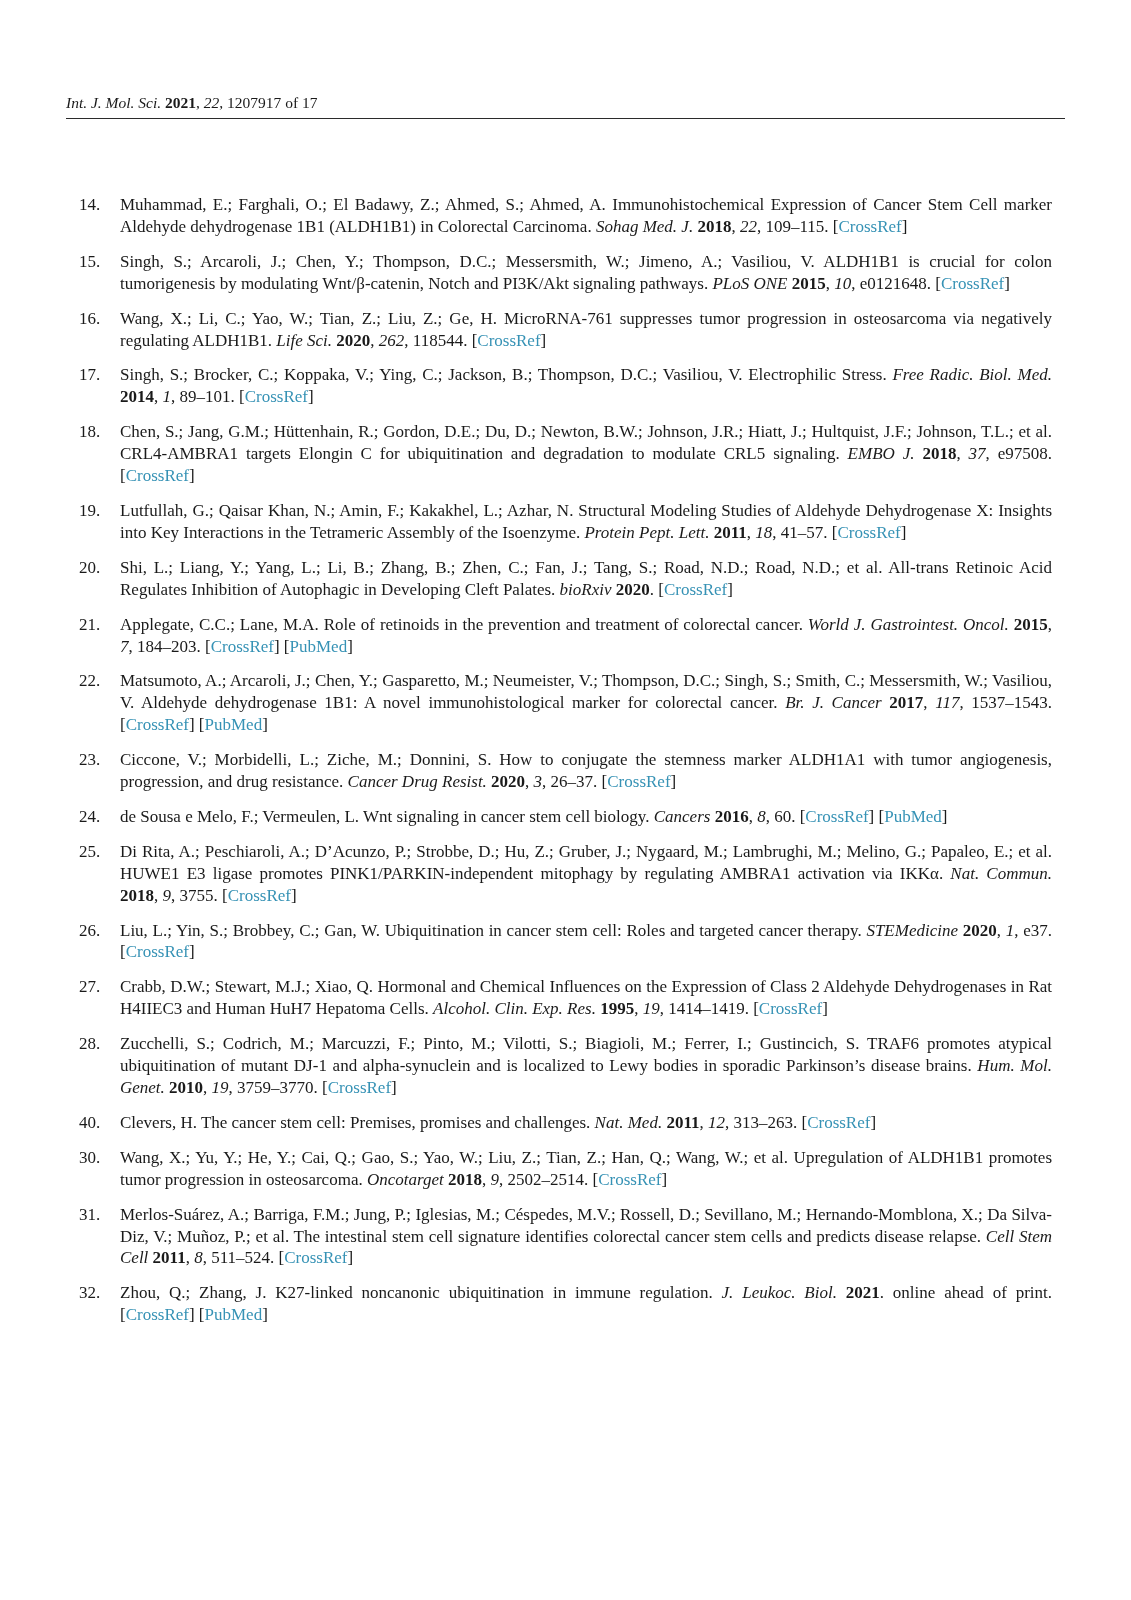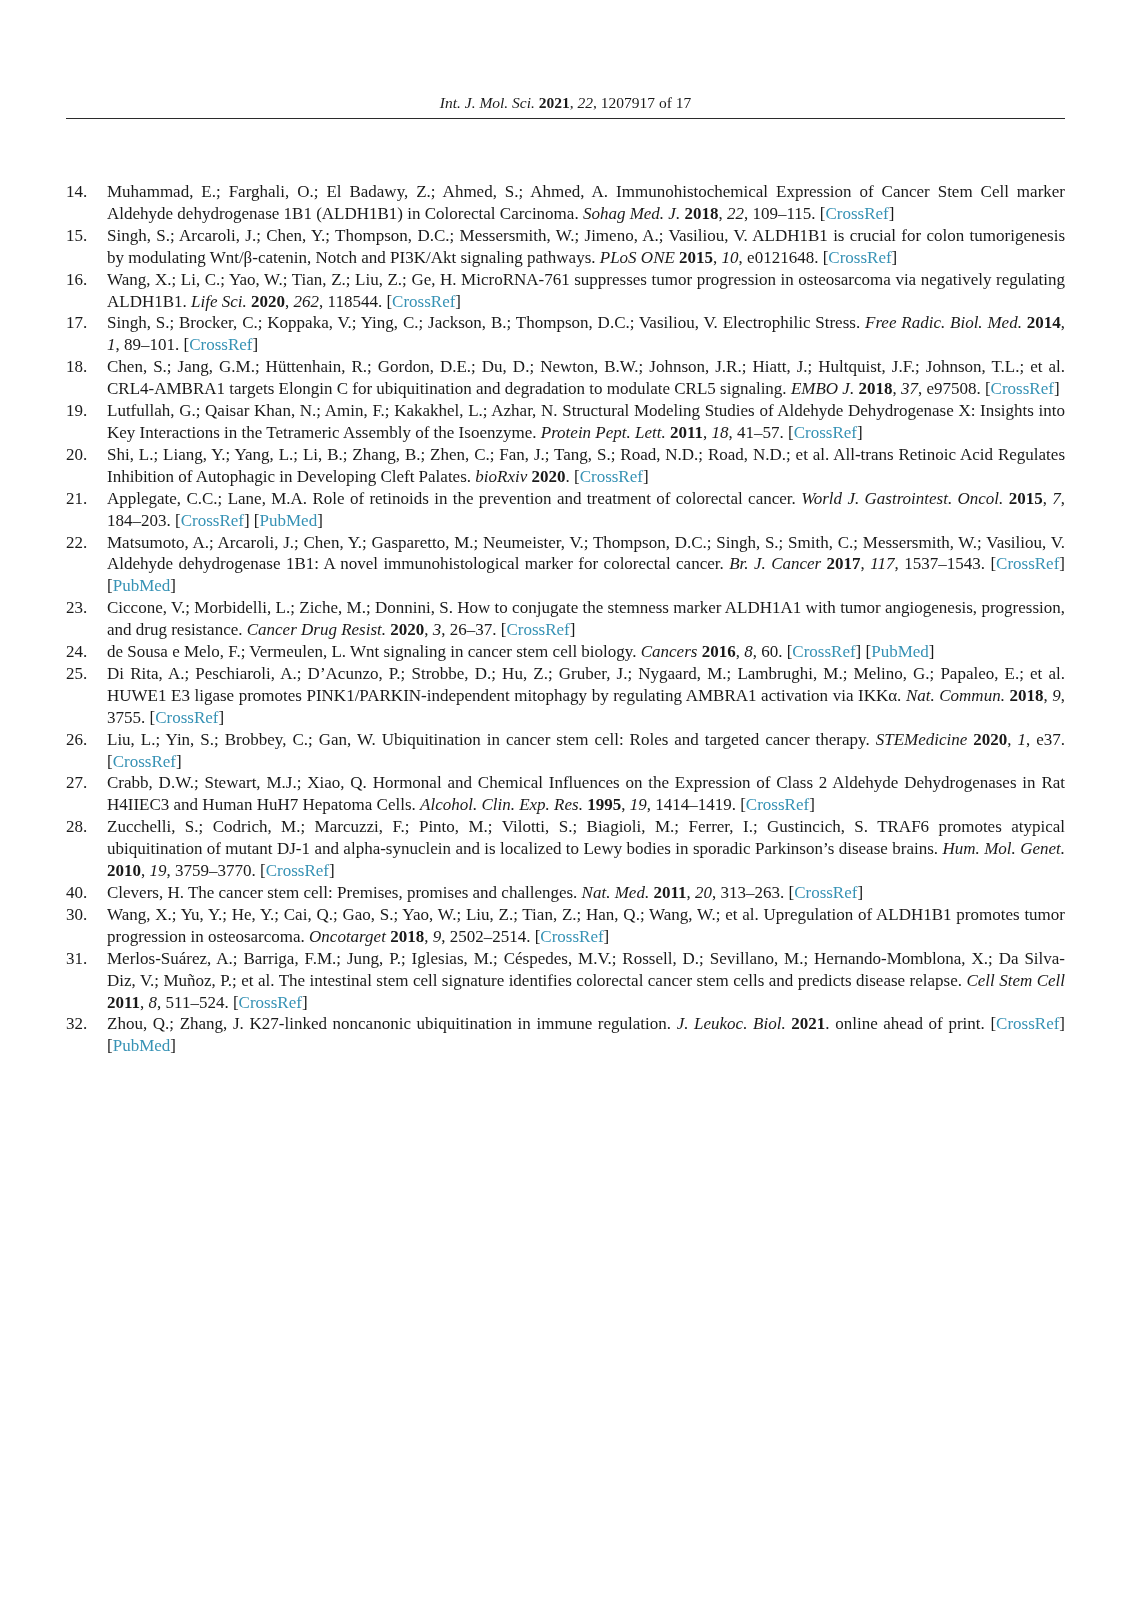--- a/index.html
+++ b/index.html
@@ -11,21 +11,21 @@
     font-family: "Liberation Serif", "DejaVu Serif", serif;
     color: var(--text-color, #1a1a1a);
     box-sizing: border-box;
   }
   .page-header {
     position: absolute;
     top: 94px;
     left: 66px;
     right: 66px;
     display: flex;
-    justify-content: center;
+    justify-content: flex-start;
     align-items: baseline;
     font-size: 15.5px;
     line-height: 18px;
   }
   .header-rule {
     position: absolute;
     top: 118px;
     left: 66px;
     right: 66px;
     border: none;
@@ -40,21 +40,21 @@
     margin: 0;
     padding: 0;
     list-style: none;
     font-size: 17px;
     line-height: 21.9px;
     text-align: justify;
   }
   .reference-list li {
     position: relative;
     padding-left: 41px;
-    margin: 0;
+    margin: 13px;
   }
   .ref-num {
     position: absolute;
     left: 0;
     top: 0;
     width: 36px;
   }
   .s-n  { font-style: normal; }
   .s-i  { font-style: italic; }
   .s-b  { font-weight: bold; }
@@ -78,18 +78,18 @@
       <li><span class="ref-num">19.</span><span class="ref-text"><span class="s-n">Lutfullah, G.; Qaisar Khan, N.; Amin, F.; Kakakhel, L.; Azhar, N. Structural Modeling Studies of Aldehyde Dehydrogenase X: Insights into Key Interactions in the Tetrameric Assembly of the Isoenzyme. </span><span class="s-i">Protein Pept. Lett. </span><span class="s-b">2011</span><span class="s-n">, </span><span class="s-i">18</span><span class="s-n">, 41–57. [</span><span class="s-l">CrossRef</span><span class="s-n">]</span></span></li>
       <li><span class="ref-num">20.</span><span class="ref-text"><span class="s-n">Shi, L.; Liang, Y.; Yang, L.; Li, B.; Zhang, B.; Zhen, C.; Fan, J.; Tang, S.; Road, N.D.; Road, N.D.; et al. All-trans Retinoic Acid Regulates Inhibition of Autophagic in Developing Cleft Palates. </span><span class="s-i">bioRxiv </span><span class="s-b">2020</span><span class="s-n">. [</span><span class="s-l">CrossRef</span><span class="s-n">]</span></span></li>
       <li><span class="ref-num">21.</span><span class="ref-text"><span class="s-n">Applegate, C.C.; Lane, M.A. Role of retinoids in the prevention and treatment of colorectal cancer. </span><span class="s-i">World J. Gastrointest. Oncol. </span><span class="s-b">2015</span><span class="s-n">, </span><span class="s-i">7</span><span class="s-n">, 184–203. [</span><span class="s-l">CrossRef</span><span class="s-n">] [</span><span class="s-l">PubMed</span><span class="s-n">]</span></span></li>
       <li><span class="ref-num">22.</span><span class="ref-text"><span class="s-n">Matsumoto, A.; Arcaroli, J.; Chen, Y.; Gasparetto, M.; Neumeister, V.; Thompson, D.C.; Singh, S.; Smith, C.; Messersmith, W.; Vasiliou, V. Aldehyde dehydrogenase 1B1: A novel immunohistological marker for colorectal cancer. </span><span class="s-i">Br. J. Cancer </span><span class="s-b">2017</span><span class="s-n">, </span><span class="s-i">117</span><span class="s-n">, 1537–1543. [</span><span class="s-l">CrossRef</span><span class="s-n">] [</span><span class="s-l">PubMed</span><span class="s-n">]</span></span></li>
       <li><span class="ref-num">23.</span><span class="ref-text"><span class="s-n">Ciccone, V.; Morbidelli, L.; Ziche, M.; Donnini, S. How to conjugate the stemness marker ALDH1A1 with tumor angiogenesis, progression, and drug resistance. </span><span class="s-i">Cancer Drug Resist. </span><span class="s-b">2020</span><span class="s-n">, </span><span class="s-i">3</span><span class="s-n">, 26–37. [</span><span class="s-l">CrossRef</span><span class="s-n">]</span></span></li>
       <li><span class="ref-num">24.</span><span class="ref-text"><span class="s-n">de Sousa e Melo, F.; Vermeulen, L. Wnt signaling in cancer stem cell biology. </span><span class="s-i">Cancers </span><span class="s-b">2016</span><span class="s-n">, </span><span class="s-i">8</span><span class="s-n">, 60. [</span><span class="s-l">CrossRef</span><span class="s-n">] [</span><span class="s-l">PubMed</span><span class="s-n">]</span></span></li>
       <li><span class="ref-num">25.</span><span class="ref-text"><span class="s-n">Di Rita, A.; Peschiaroli, A.; D’Acunzo, P.; Strobbe, D.; Hu, Z.; Gruber, J.; Nygaard, M.; Lambrughi, M.; Melino, G.; Papaleo, E.; et al. HUWE1 E3 ligase promotes PINK1/PARKIN-independent mitophagy by regulating AMBRA1 activation via IKKα. </span><span class="s-i">Nat. Commun. </span><span class="s-b">2018</span><span class="s-n">, </span><span class="s-i">9</span><span class="s-n">, 3755. [</span><span class="s-l">CrossRef</span><span class="s-n">]</span></span></li>
       <li><span class="ref-num">26.</span><span class="ref-text"><span class="s-n">Liu, L.; Yin, S.; Brobbey, C.; Gan, W. Ubiquitination in cancer stem cell: Roles and targeted cancer therapy. </span><span class="s-i">STEMedicine </span><span class="s-b">2020</span><span class="s-n">, </span><span class="s-i">1</span><span class="s-n">, e37. [</span><span class="s-l">CrossRef</span><span class="s-n">]</span></span></li>
       <li><span class="ref-num">27.</span><span class="ref-text"><span class="s-n">Crabb, D.W.; Stewart, M.J.; Xiao, Q. Hormonal and Chemical Influences on the Expression of Class 2 Aldehyde Dehydrogenases in Rat H4IIEC3 and Human HuH7 Hepatoma Cells. </span><span class="s-i">Alcohol. Clin. Exp. Res. </span><span class="s-b">1995</span><span class="s-n">, </span><span class="s-i">19</span><span class="s-n">, 1414–1419. [</span><span class="s-l">CrossRef</span><span class="s-n">]</span></span></li>
       <li><span class="ref-num">28.</span><span class="ref-text"><span class="s-n">Zucchelli, S.; Codrich, M.; Marcuzzi, F.; Pinto, M.; Vilotti, S.; Biagioli, M.; Ferrer, I.; Gustincich, S. TRAF6 promotes atypical ubiquitination of mutant DJ-1 and alpha-synuclein and is localized to Lewy bodies in sporadic Parkinson’s disease brains. </span><span class="s-i">Hum. Mol. Genet. </span><span class="s-b">2010</span><span class="s-n">, </span><span class="s-i">19</span><span class="s-n">, 3759–3770. [</span><span class="s-l">CrossRef</span><span class="s-n">]</span></span></li>
-      <li><span class="ref-num">40.</span><span class="ref-text"><span class="s-n">Clevers, H. The cancer stem cell: Premises, promises and challenges. </span><span class="s-i">Nat. Med. </span><span class="s-b">2011</span><span class="s-n">, </span><span class="s-i">20</span><span class="s-n">, 313–263. [</span><span class="s-l">CrossRef</span><span class="s-n">]</span></span></li>
+      <li><span class="ref-num">40.</span><span class="ref-text"><span class="s-n">Clevers, H. The cancer stem cell: Premises, promises and challenges. </span><span class="s-i">Nat. Med. </span><span class="s-b">2011</span><span class="s-n">, </span><span class="s-i">12</span><span class="s-n">, 313–263. [</span><span class="s-l">CrossRef</span><span class="s-n">]</span></span></li>
       <li><span class="ref-num">30.</span><span class="ref-text"><span class="s-n">Wang, X.; Yu, Y.; He, Y.; Cai, Q.; Gao, S.; Yao, W.; Liu, Z.; Tian, Z.; Han, Q.; Wang, W.; et al. Upregulation of ALDH1B1 promotes tumor progression in osteosarcoma. </span><span class="s-i">Oncotarget </span><span class="s-b">2018</span><span class="s-n">, </span><span class="s-i">9</span><span class="s-n">, 2502–2514. [</span><span class="s-l">CrossRef</span><span class="s-n">]</span></span></li>
       <li><span class="ref-num">31.</span><span class="ref-text"><span class="s-n">Merlos-Suárez, A.; Barriga, F.M.; Jung, P.; Iglesias, M.; Céspedes, M.V.; Rossell, D.; Sevillano, M.; Hernando-Momblona, X.; Da Silva-Diz, V.; Muñoz, P.; et al. The intestinal stem cell signature identifies colorectal cancer stem cells and predicts disease relapse. </span><span class="s-i">Cell Stem Cell </span><span class="s-b">2011</span><span class="s-n">, </span><span class="s-i">8</span><span class="s-n">, 511–524. [</span><span class="s-l">CrossRef</span><span class="s-n">]</span></span></li>
       <li><span class="ref-num">32.</span><span class="ref-text"><span class="s-n">Zhou, Q.; Zhang, J. K27-linked noncanonic ubiquitination in immune regulation. </span><span class="s-i">J. Leukoc. Biol. </span><span class="s-b">2021</span><span class="s-n">. online ahead of print. [</span><span class="s-l">CrossRef</span><span class="s-n">] [</span><span class="s-l">PubMed</span><span class="s-n">]</span></span></li>
     </ol>
 </div>
 
 </body></html>

